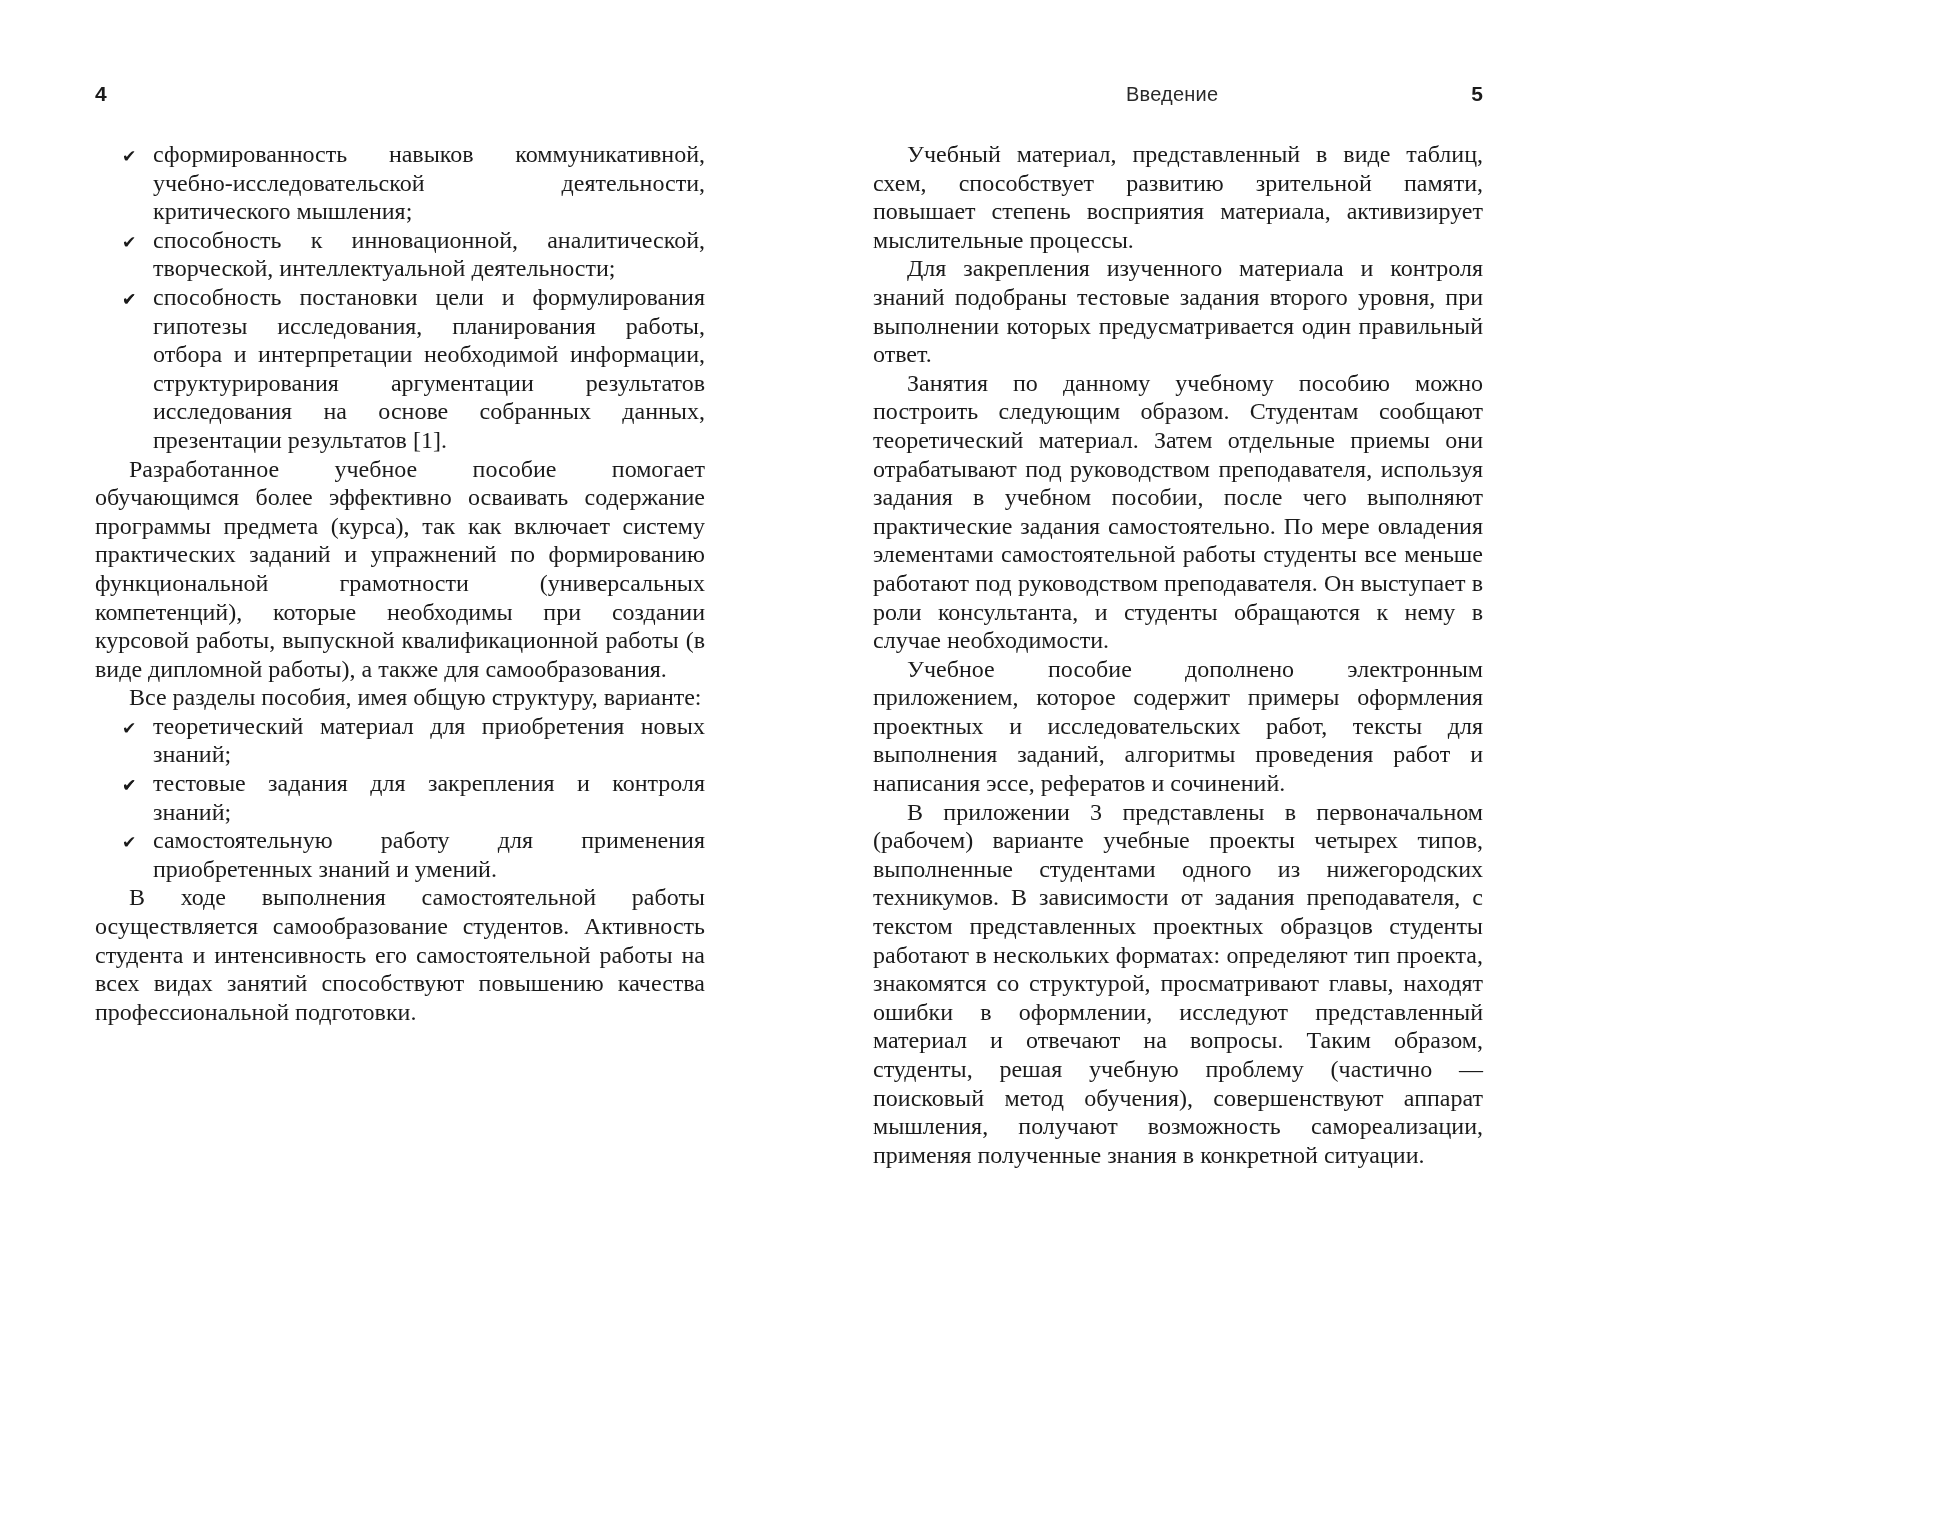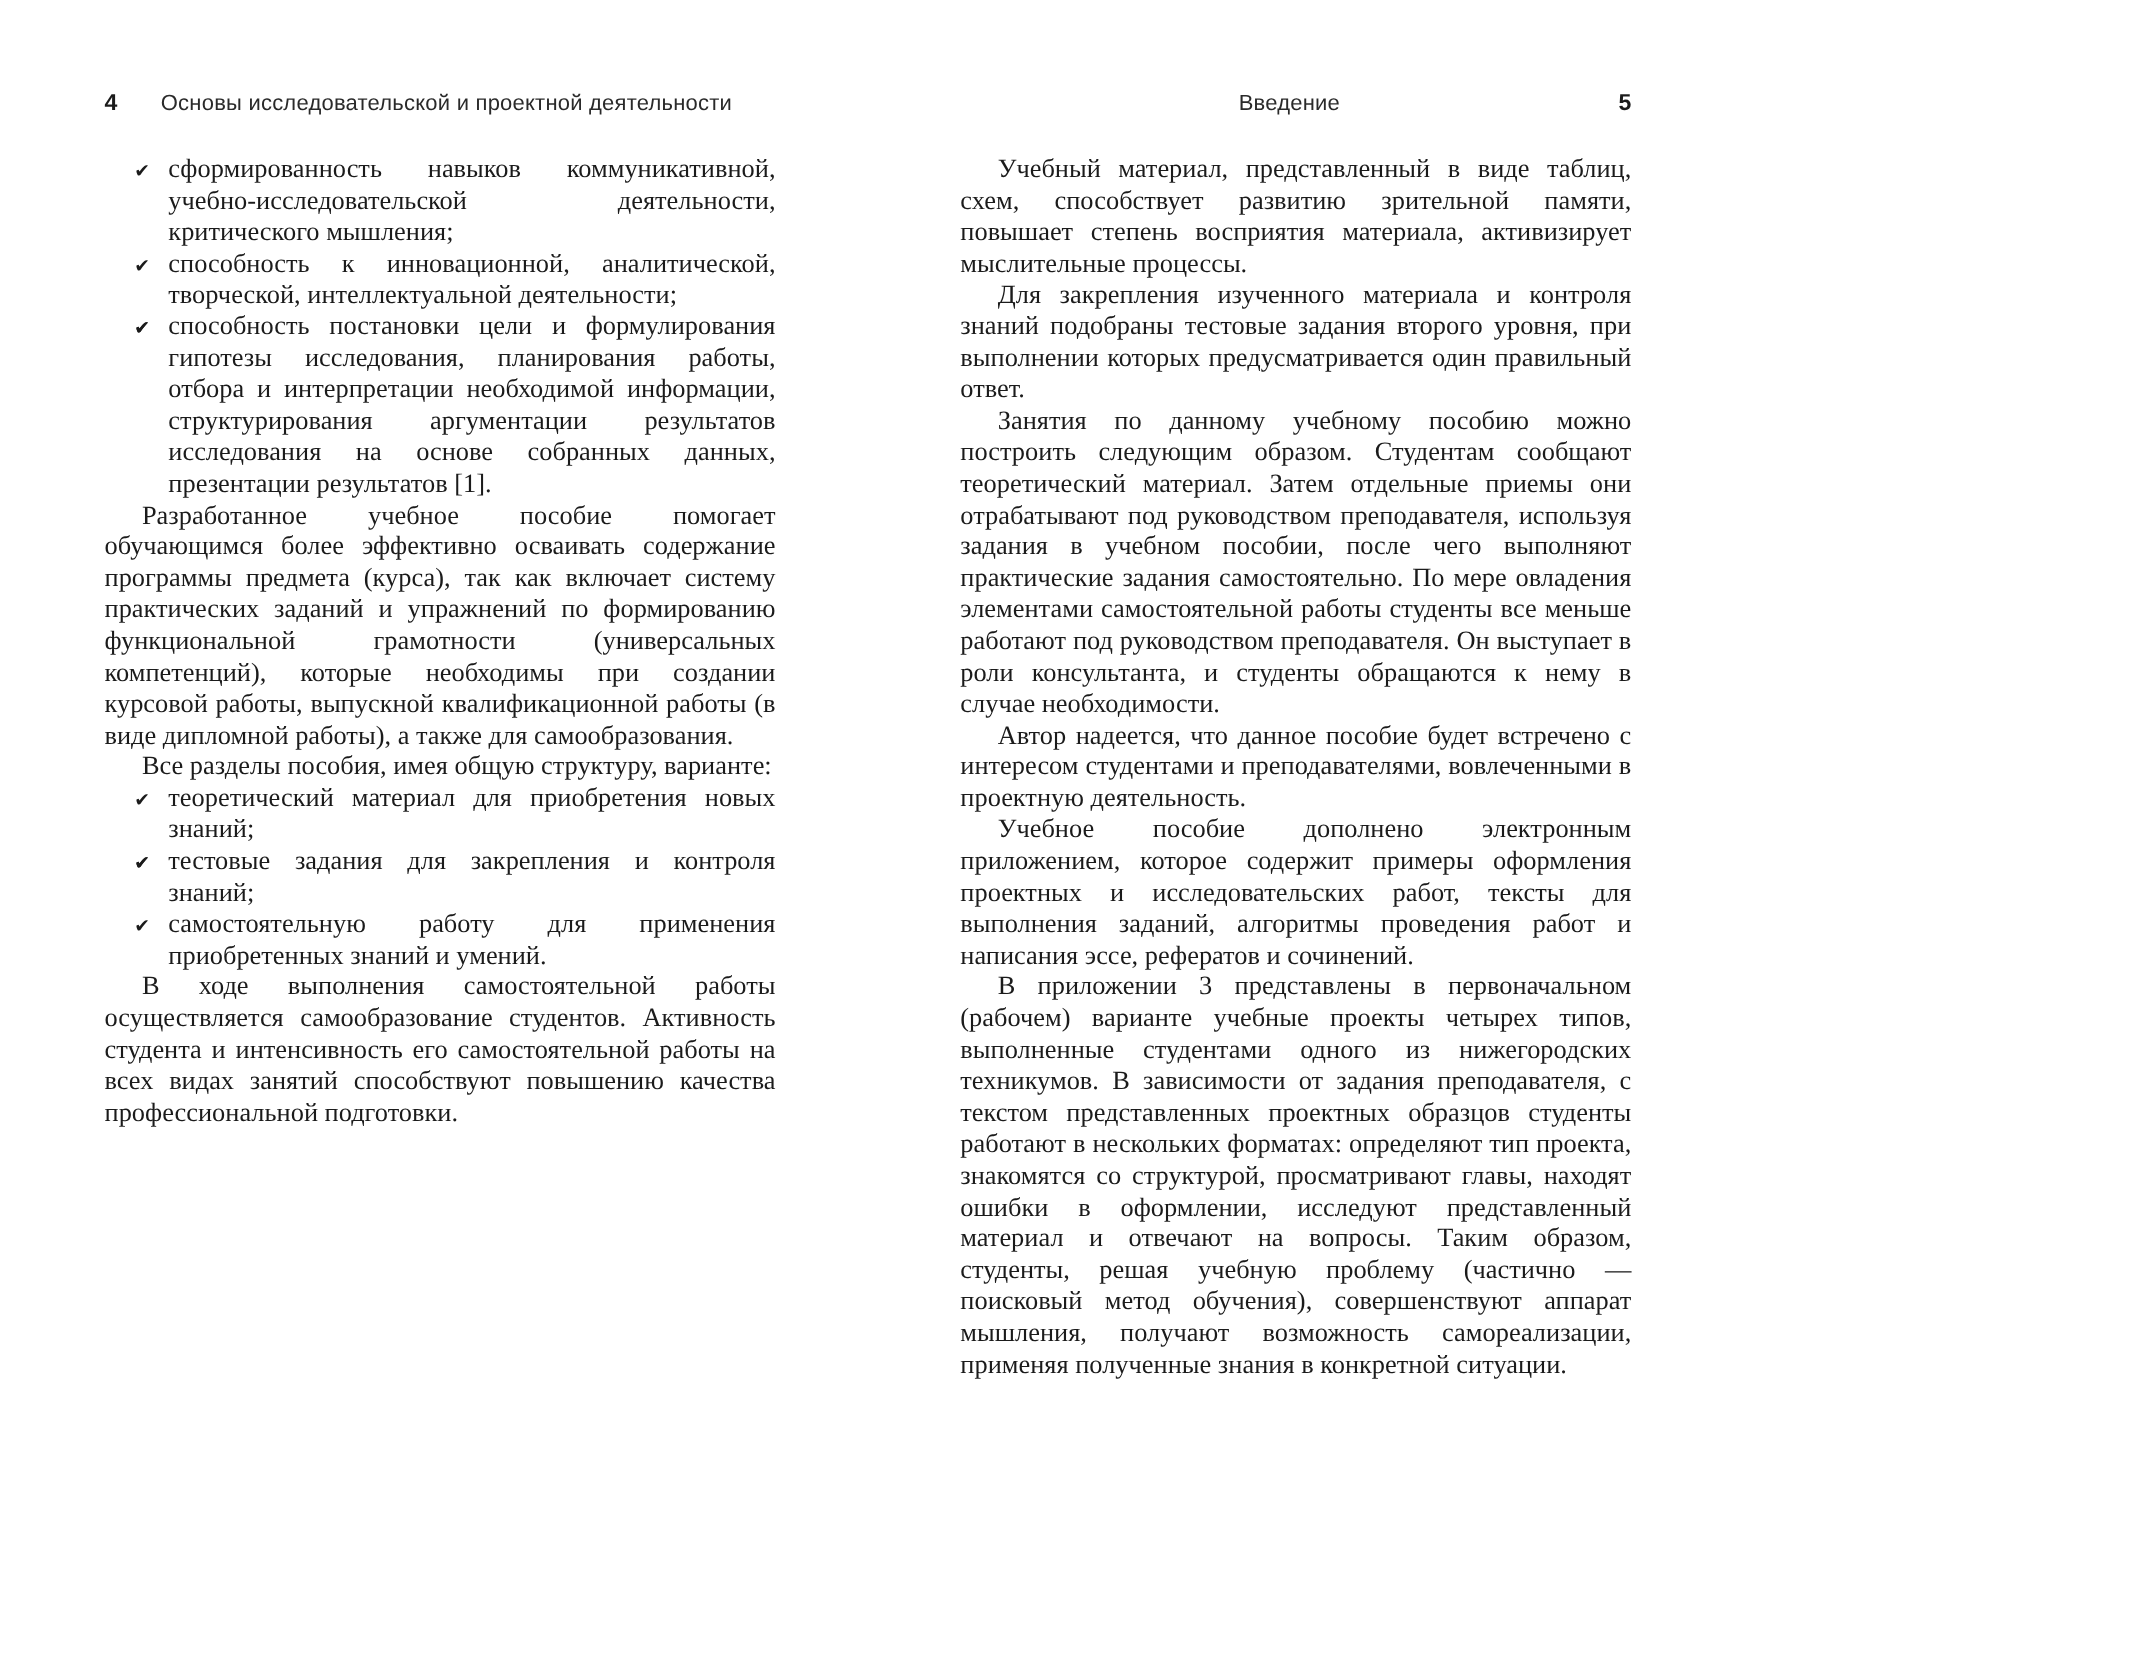--- a/index.html
+++ b/index.html
@@ -76,21 +76,20 @@
   }
 </style>
 </head>
 <body>
 
 <div class="spread">
 
   <section class="page page-left">
     <header class="page-header">
       <span class="page-num">4</span>
-      <span class="run-title">Основы исследовательской и проектной деятельности</span>
     </header>
     <div class="page-body">
       <div class="bullet">
         <span class="check">✔</span>
         <span>сформированность навыков коммуникативной, учебно-исследовательской деятельности, критического мышления;</span>
       </div>
       <div class="bullet">
         <span class="check">✔</span>
         <span>способность к инновационной, аналитической, творческой, интеллектуальной деятельности;</span>
       </div>
@@ -124,19 +123,18 @@
 
   <section class="page page-right">
     <header class="page-header">
       <span class="run-title">Введение</span>
       <span class="page-num">5</span>
     </header>
     <div class="page-body">
       <p class="para">Учебный материал, представленный в виде таблиц, схем, способствует развитию зрительной памяти, повышает степень восприятия материала, активизирует мыслительные процессы.</p>
       <p class="para">Для закрепления изученного материала и контроля знаний подобраны тестовые задания второго уровня, при выполнении которых предусматривается один правильный ответ.</p>
       <p class="para">Занятия по данному учебному пособию можно построить следующим образом. Студентам сообщают теоретический материал. Затем отдельные приемы они отрабатывают под руководством преподавателя, используя задания в учебном пособии, после чего выполняют практические задания самостоятельно. По мере овладения элементами самостоятельной работы студенты все меньше работают под руководством преподавателя. Он выступает в роли консультанта, и студенты обращаются к нему в случае необходимости.</p>
-      <p class="para">Автор надеется, что данное пособие будет встречено с интересом студентами и преподавателями, вовлеченными в проектную деятельность.</p>
       <p class="para">Учебное пособие дополнено электронным приложением, которое содержит примеры оформления проектных и исследовательских работ, тексты для выполнения заданий, алгоритмы проведения работ и написания эссе, рефератов и сочинений.</p>
       <p class="para">В приложении 3 представлены в первоначальном (рабочем) варианте учебные проекты четырех типов, выполненные студентами одного из нижегородских техникумов. В зависимости от задания преподавателя, с текстом представленных проектных образцов студенты работают в нескольких форматах: определяют тип проекта, знакомятся со структурой, просматривают главы, находят ошибки в оформлении, исследуют представленный материал и отвечают на вопросы. Таким образом, студенты, решая учебную проблему (частично — поисковый метод обучения), совершенствуют аппарат мышления, получают возможность самореализации, применяя полученные знания в конкретной ситуации.</p>
     </div>
   </section>
 
 </div>
 
 </body></html>

